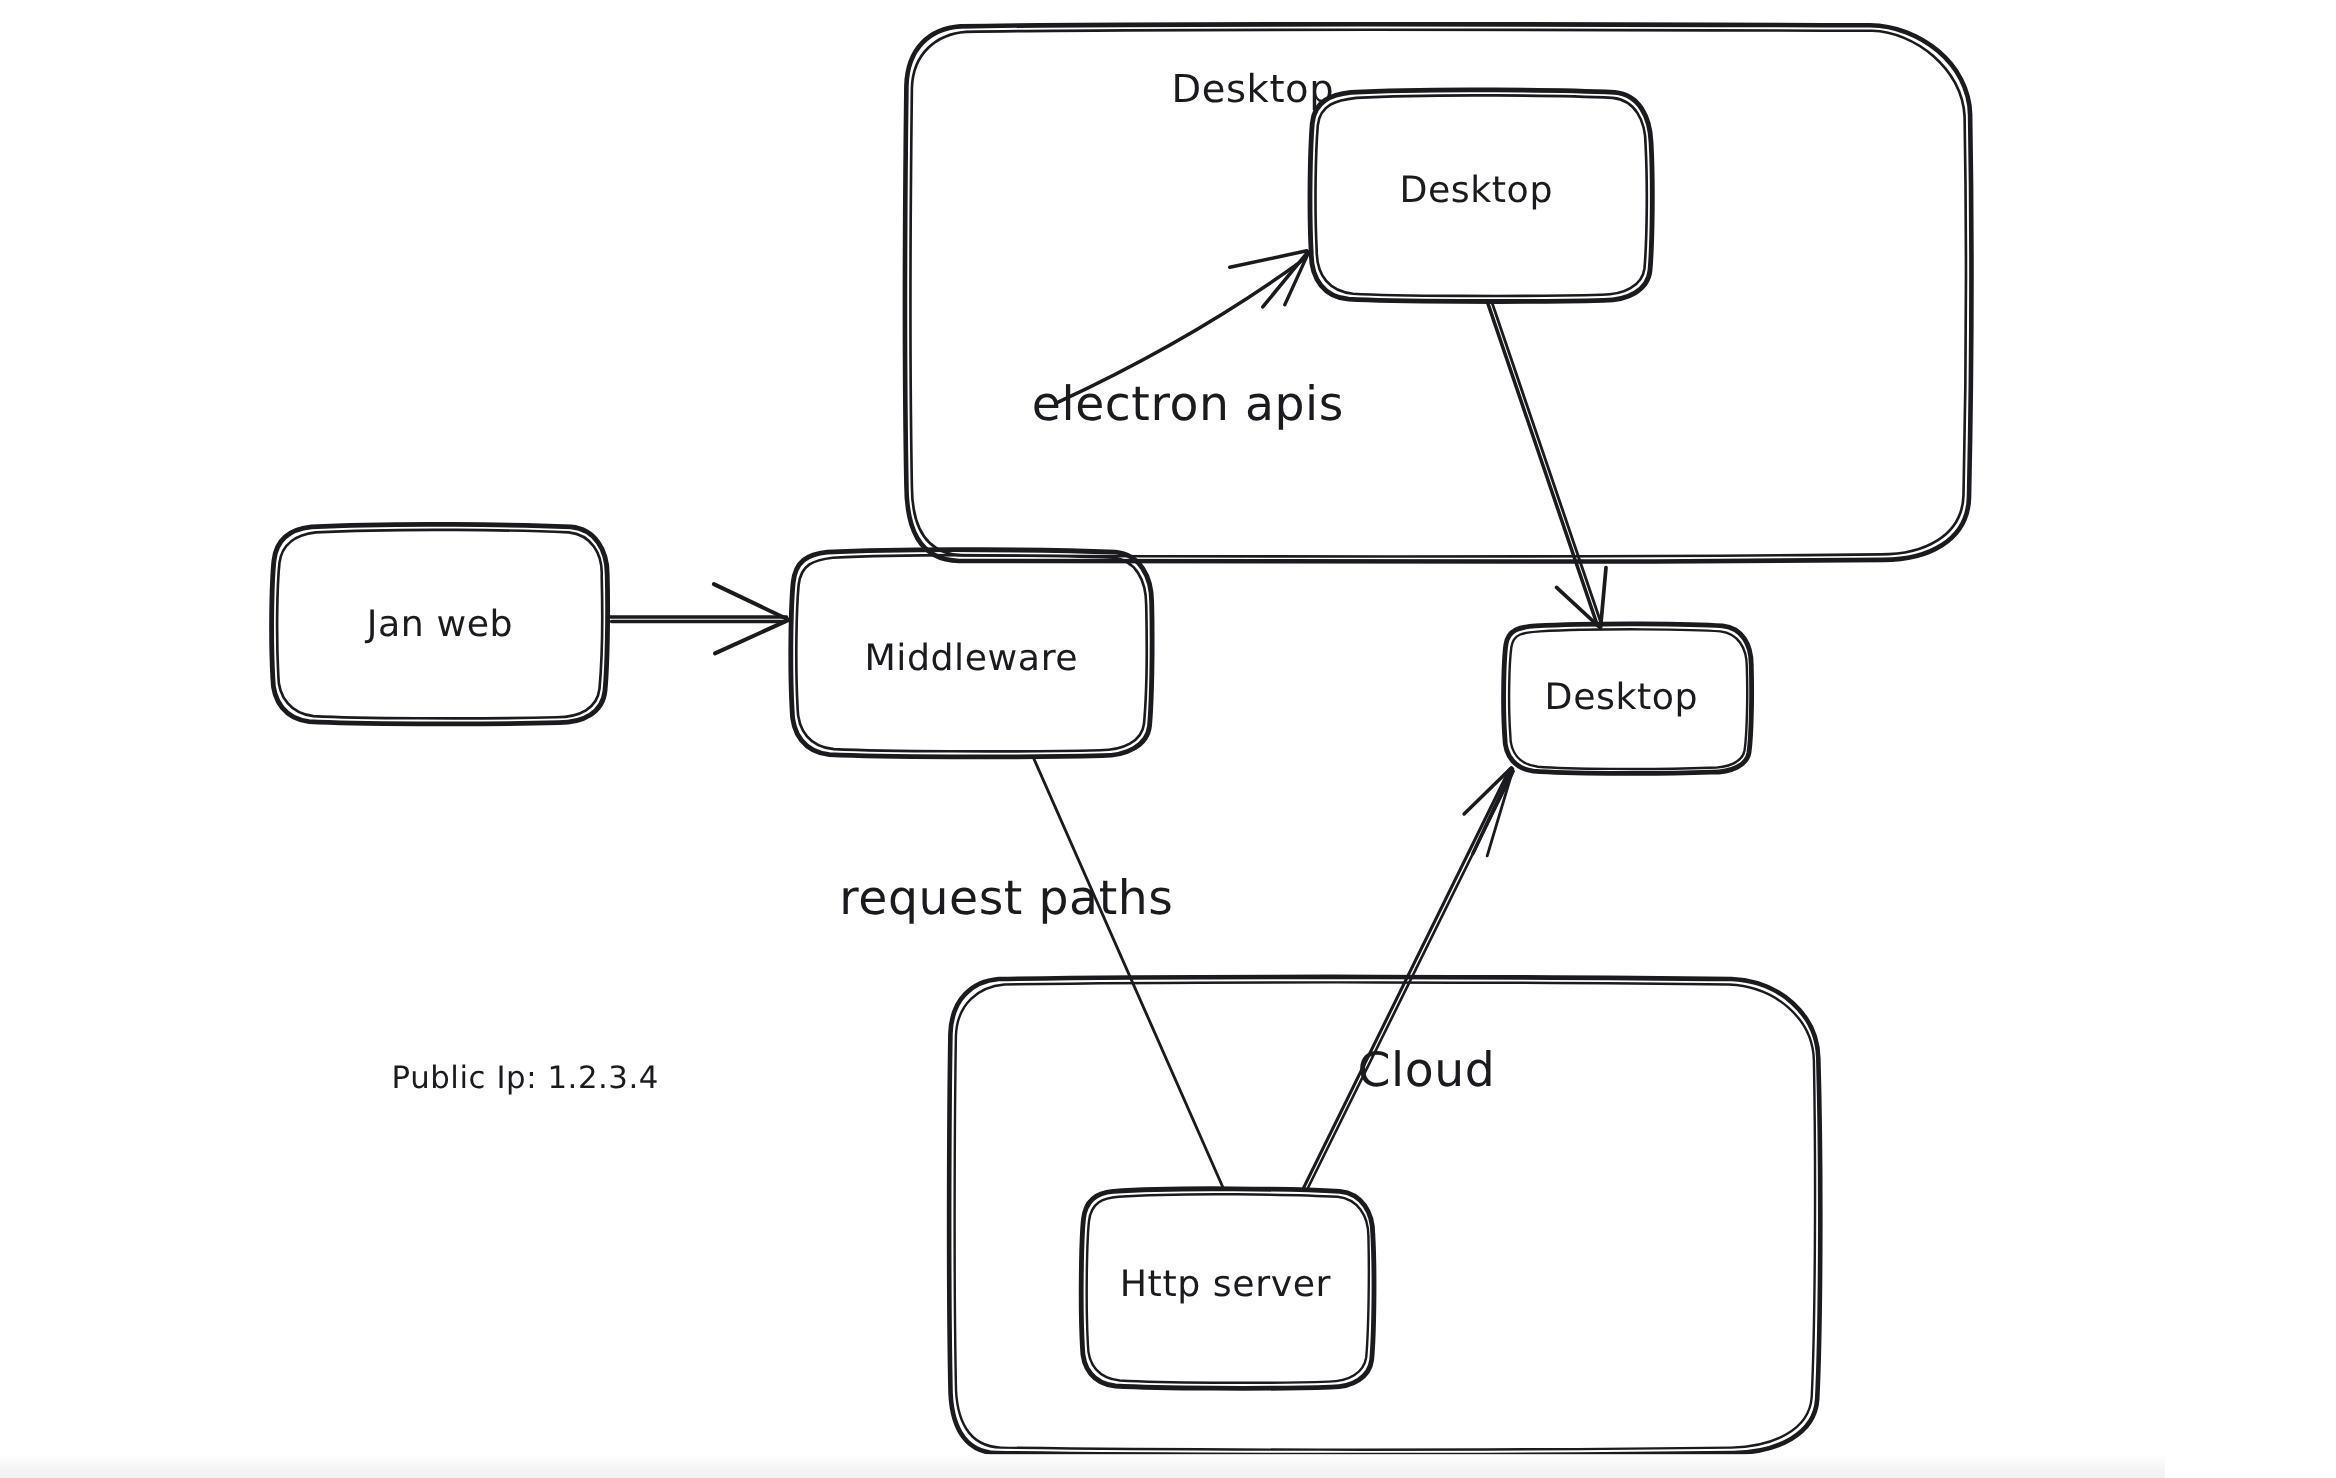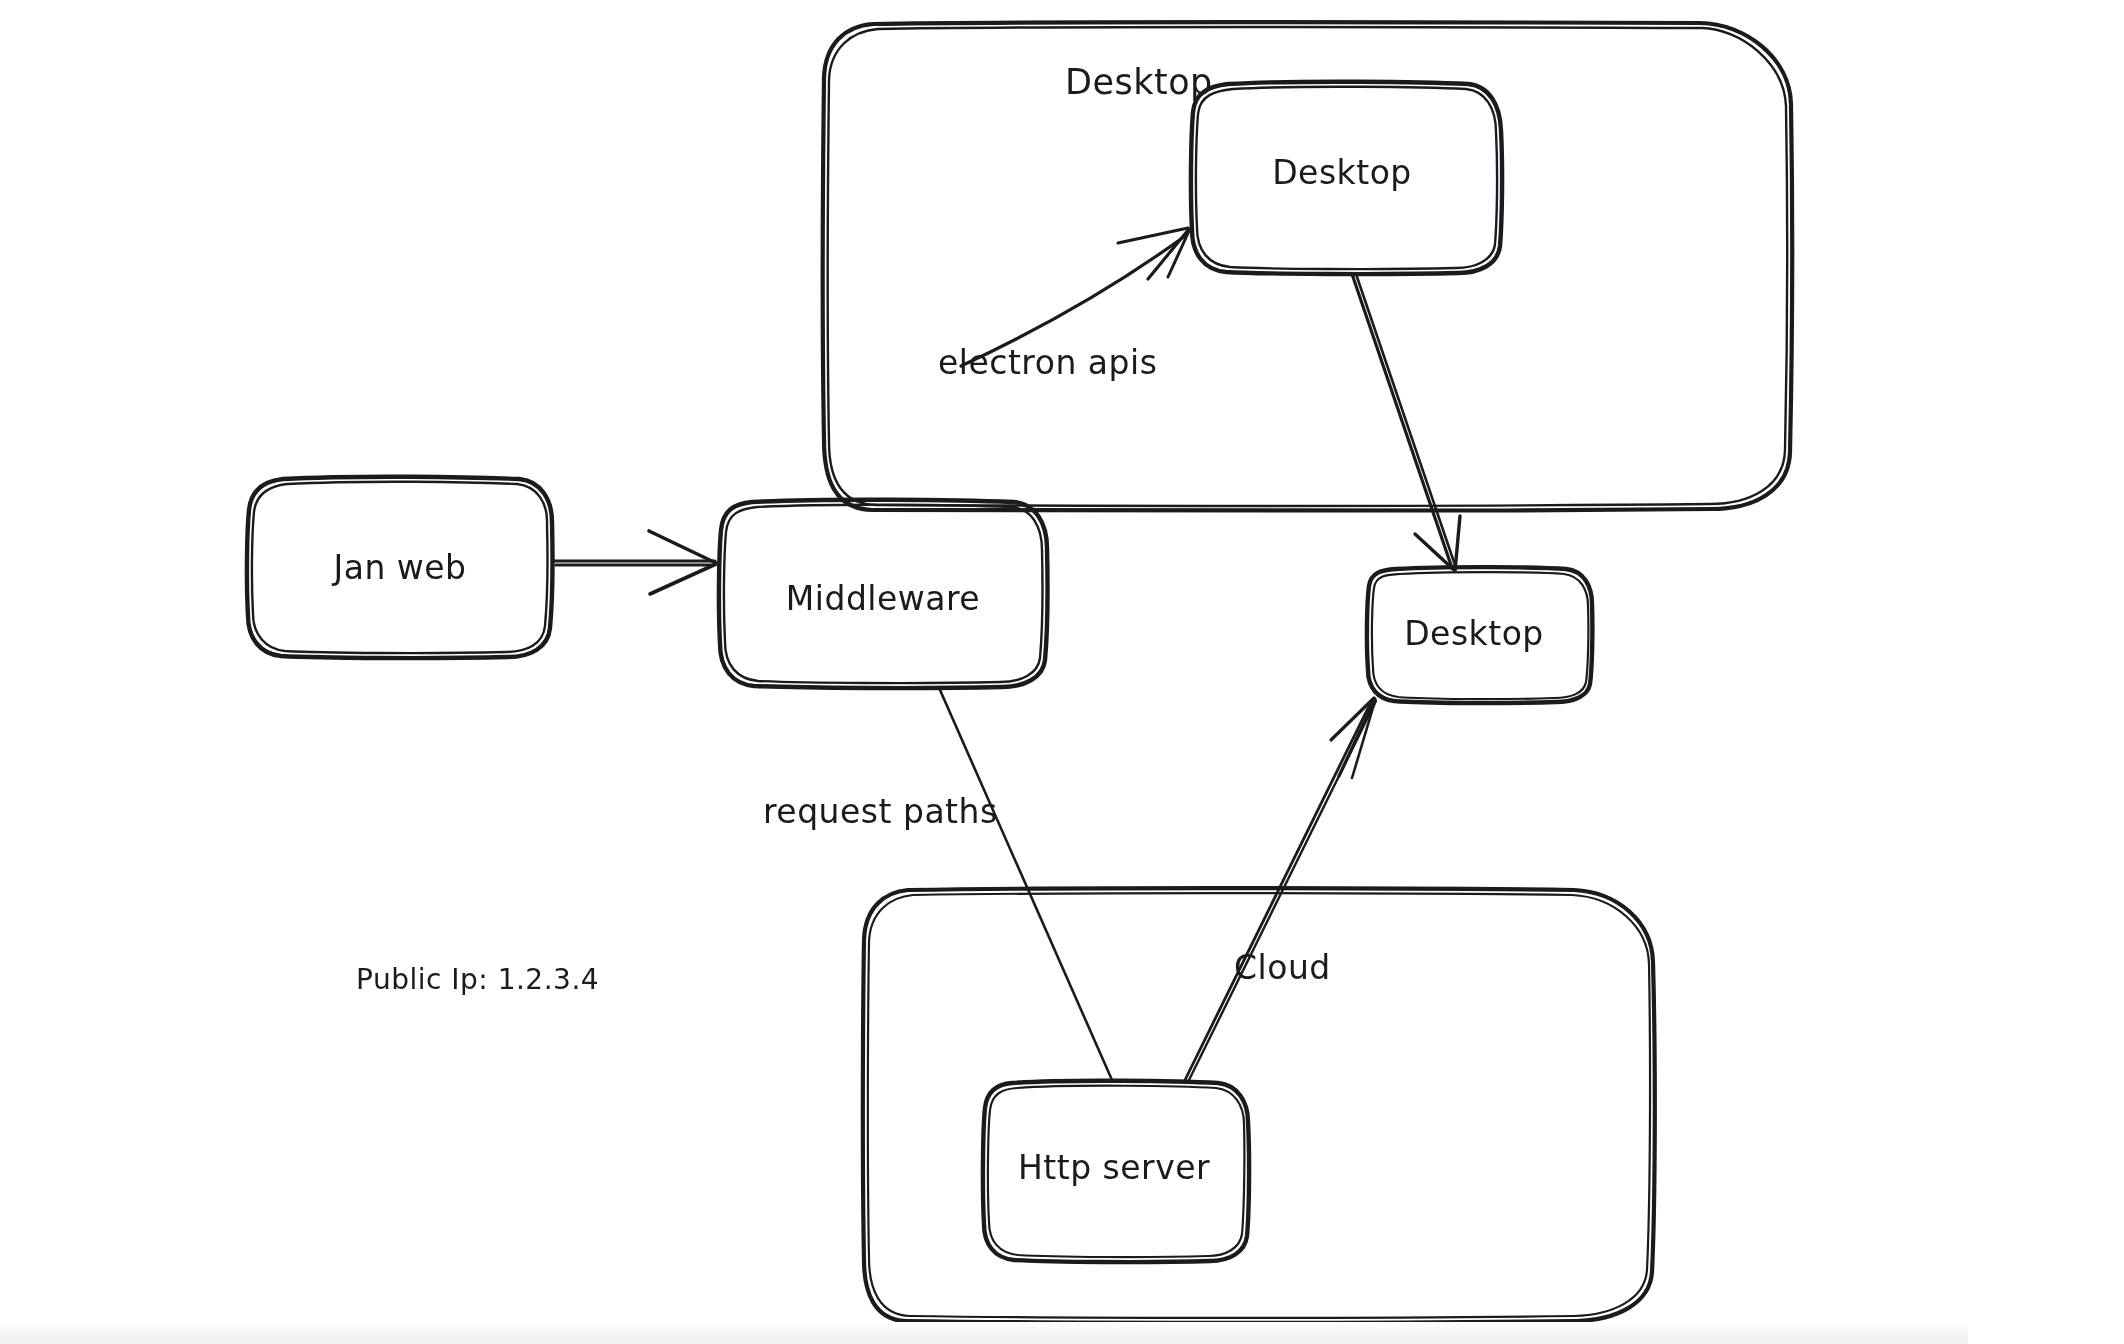--- a/index.html
+++ b/index.html
@@ -50,21 +50,21 @@
     user-select: none;
   }
   .node-label {
     font-size: 33px;
     font-weight: 400;
   }
   .group-label {
     font-size: 35px;
   }
   .edge-label {
-    font-size: 33px;
+    font-size: 43px;
     text-align: center;
   }
   .note-line {
     font-size: 28px;
   }
   .center-label {
     transform: translate(-50%, -50%);
   }
 </style>
 </head>

